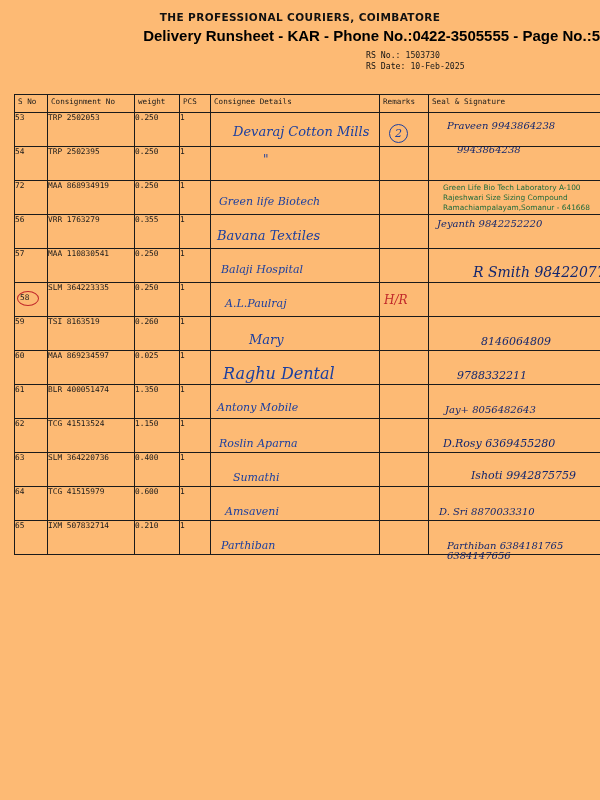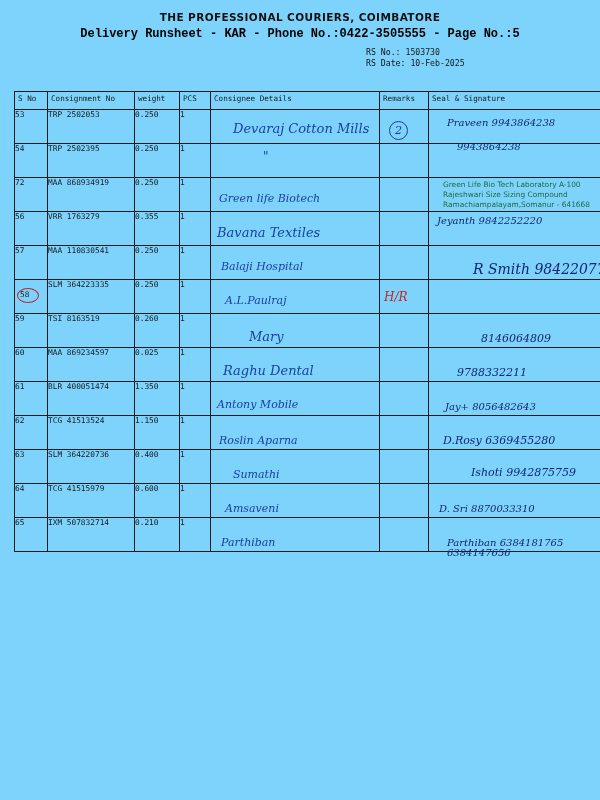--- a/index.html
+++ b/index.html
@@ -12,36 +12,36 @@
     height: 800px;
     font-family: "DejaVu Sans Mono", monospace;
     color: #1a1a1a;
     position: relative;
     overflow: hidden;
   }
   .page {
     position: relative;
     width: 600px;
     height: 800px;
-    background: #7dd3fc;
+    background: #fdba74;
   }
   .company {
     text-align: center;
     font-family: "DejaVu Sans", sans-serif;
     font-weight: bold;
     font-size: 10.5px;
     letter-spacing: 0.4px;
     padding-top: 11px;
     color: #111;
   }
   .title {
-    text-align: center;
-    font-family: Liberation Mono, monospace;
+    text-align: right;
+    font-family: Liberation Sans, sans-serif;
     font-weight: bold;
-    font-size: 12px;
+    font-size: 15px;
     padding-top: 4px;
     color: #000;
   }
   .metablock {
     position: relative;
     margin: 6px 0 0 0;
     height: 44px;
     font-size: 8.2px;
     line-height: 11px;
   }
@@ -267,21 +267,21 @@
           <span class="hand ink-dark" style="left:52px; top:20px; font-size:11px;">8146064809</span>
         </td>
       </tr>
 
       <tr>
         <td class="cell">60</td>
         <td class="cell">MAA 869234597</td>
         <td class="cell">0.025</td>
         <td class="cell">1</td>
         <td class="cell det">
-          <span class="hand" style="left:12px; top:18px; font-size:13px;font-style:italic;">Raghu Dental</span>
+          <span class="hand" style="left:12px; top:18px; font-size:16px;font-style:italic;">Raghu Dental</span>
         </td>
         <td class="cell rem"></td>
         <td class="cell sign">
           <span class="hand ink-dark" style="left:28px; top:20px; font-size:11px;">9788332211</span>
         </td>
       </tr>
 
       <tr>
         <td class="cell">61</td>
         <td class="cell">BLR 400051474</td>

